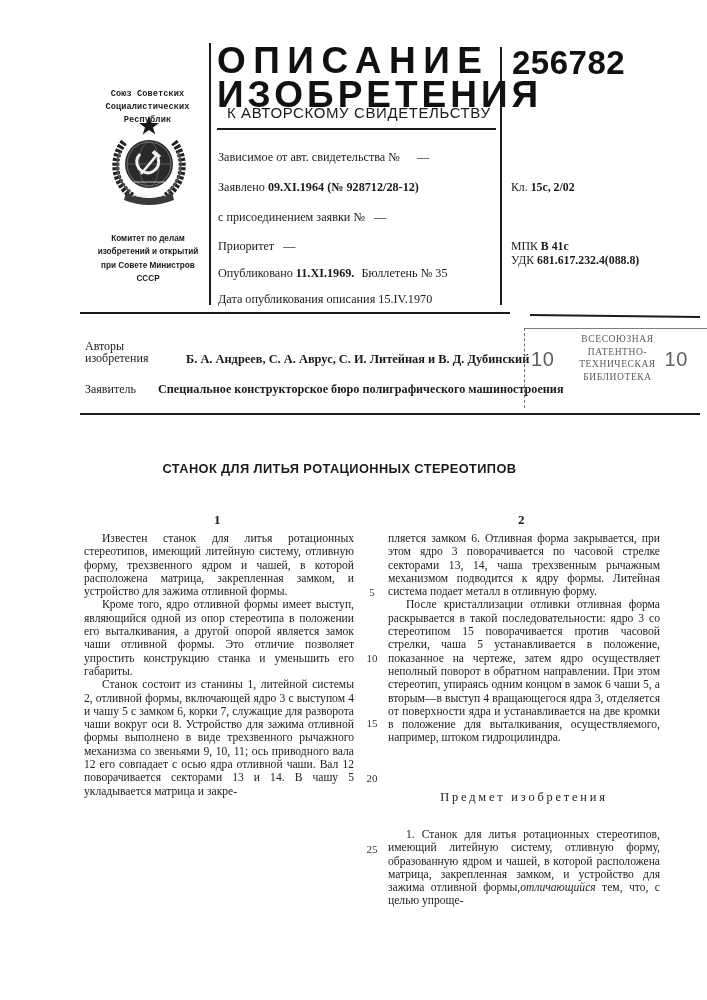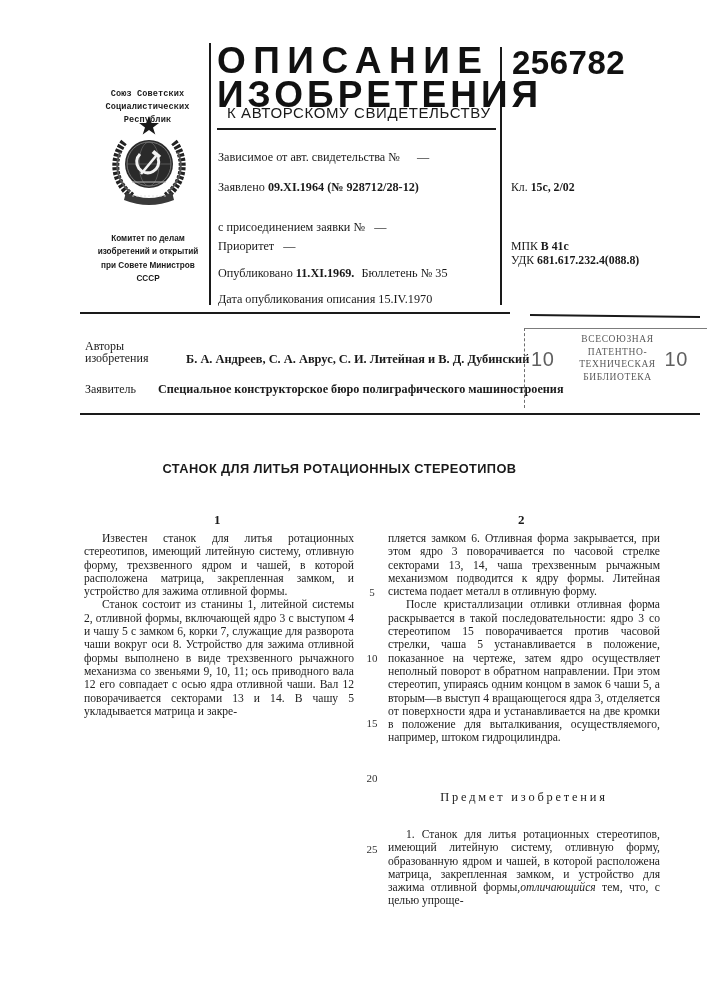--- a/index.html
+++ b/index.html
@@ -114,21 +114,21 @@
 
 <div class="abs meta-line" style="top:150px;">
   <span>Зависимое от авт. свидетельства №</span>
   <span style="margin-left:14px;">—</span>
 </div>
 <div class="abs meta-line" style="top:180px;">
   <span>Заявлено</span>
   <b>09.XI.1964</b>
   <b>(№ 928712/28-12)</b>
 </div>
-<div class="abs meta-line" style="top:220px;text-align:right;">
+<div class="abs meta-line" style="top:210px;text-align:right;">
   <span>с присоединением заявки №</span>
   <span style="margin-left:6px;">—</span>
 </div>
 <div class="abs meta-line" style="top:239px;">
   <span>Приоритет</span>
   <span style="margin-left:6px;">—</span>
 </div>
 <div class="abs meta-line" style="top:266px;">
   <span>Опубликовано</span>
   <b>11.XI.1969.</b>
@@ -175,20 +175,21 @@
 
 <div class="abs hrule hr-c"></div>
 
 <div class="abs doc-title">СТАНОК ДЛЯ ЛИТЬЯ РОТАЦИОННЫХ СТЕРЕОТИПОВ</div>
 
 <div class="abs colnum" style="left:214px; top:512px;">1</div>
 <div class="abs colnum" style="left:518px; top:512px;">2</div>
 
 <div class="abs col col-left">
   <p>Известен станок для литья ротационных стереотипов, имеющий литейную систему, отливную форму, трехзвенного ядром и чашей, в которой расположена матрица, закрепленная замком, и устройство для зажима отливной формы.</p>
+  <p>Кроме того, ядро отливной формы имеет выступ, являющийся одной из опор стереотипа в положении его выталкивания, а другой опорой является замок чаши отливной формы. Это отличие позволяет упростить конструкцию станка и уменьшить его габариты.</p>
   <p>Станок состоит из станины 1, литейной системы 2, отливной формы, включающей ядро 3 с выступом 4 и чашу 5 с замком 6, корки 7, служащие для разворота чаши вокруг оси 8. Устройство для зажима отливной формы выполнено в виде трехзвенного рычажного механизма со звеньями 9, 10, 11; ось приводного вала 12 его совпадает с осью ядра отливной чаши. Вал 12 поворачивается секторами 13 и 14. В чашу 5 укладывается матрица и закре-</p>
 </div>
 
 <div class="abs gutter" style="top:586px;">5</div>
 <div class="abs gutter" style="top:652px;">10</div>
 <div class="abs gutter" style="top:717px;">15</div>
 <div class="abs gutter" style="top:772px;">20</div>
 <div class="abs gutter" style="top:843px;">25</div>
 
 <div class="abs col col-right">

